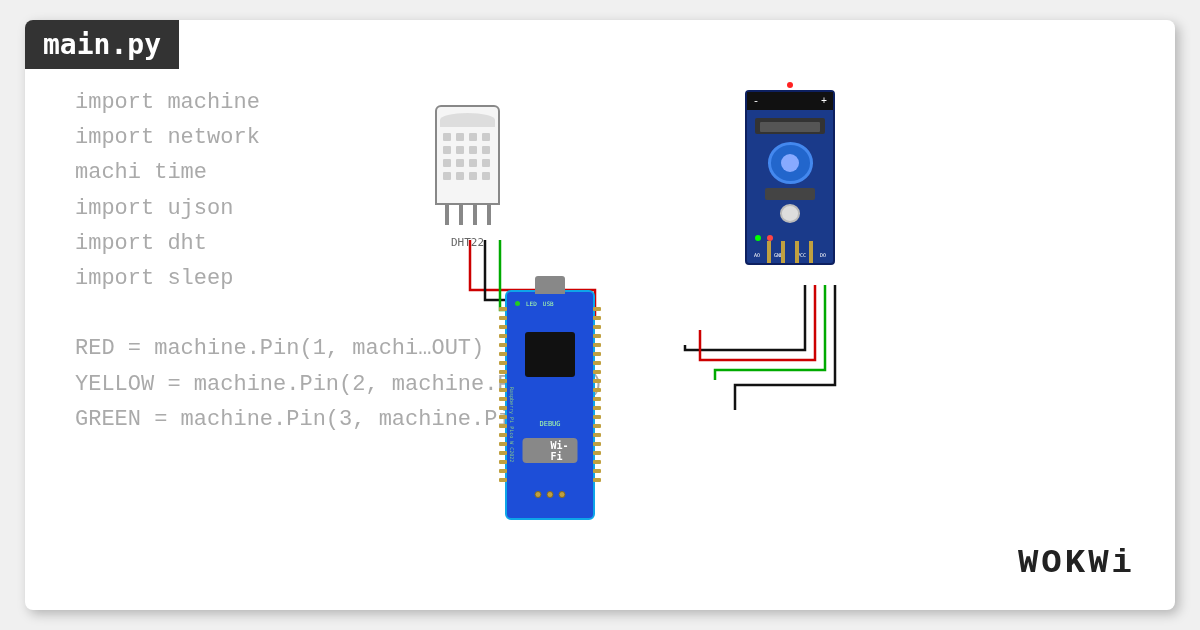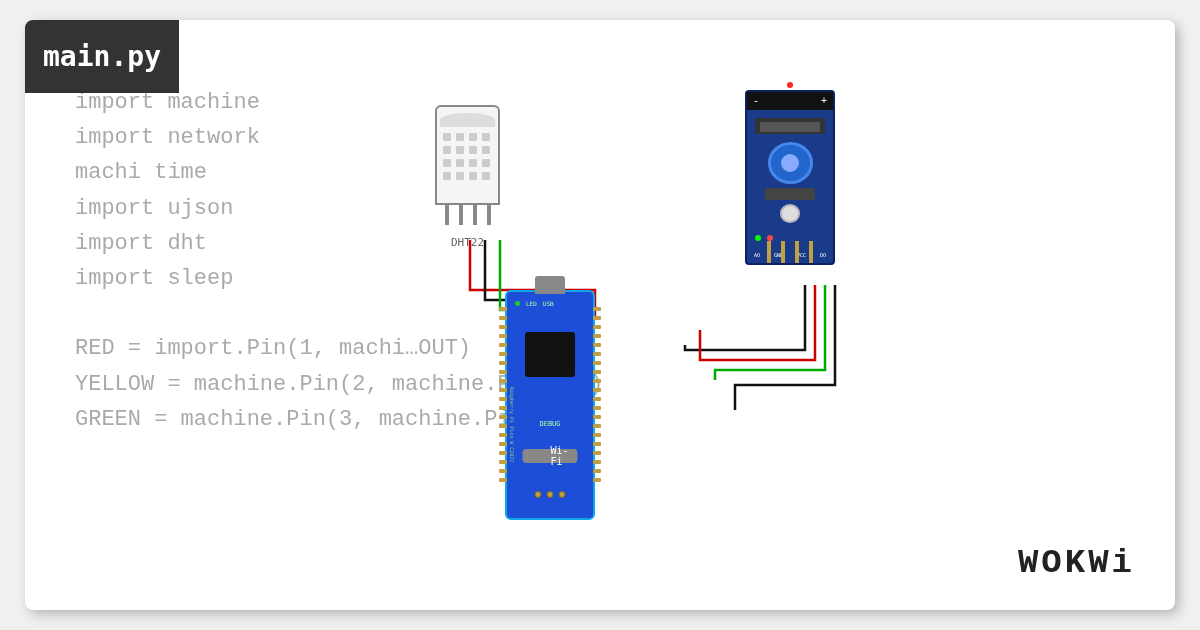--- a/index.html
+++ b/index.html
@@ -23,21 +23,21 @@
       overflow: hidden;
     }
     .title-bar {
       position: absolute;
       top: 0;
       left: 0;
       background: #333333;
       color: #ffffff;
       font-size: 28px;
       font-weight: bold;
-      padding: 20px 18px;
+      padding: 8px 18px;
       font-family: monospace;
       z-index: 10;
     }
     .code-area {
       position: absolute;
       top: 65px;
       left: 50px;
       color: #aaaaaa;
       font-size: 22px;
       line-height: 1.6;
@@ -202,29 +202,29 @@
       height: 45px;
       background: #111;
       border-radius: 3px;
     }
     .pico-wifi-btn {
       position: absolute;
       bottom: 55px;
       left: 50%;
       transform: translateX(-50%);
       width: 55px;
-      height: 14px;
+      height: 25px;
       background: #888;
       border-radius: 4px;
       display: flex;
       align-items: center;
       justify-content: center;
       font-size: 10px;
       color: #fff;
-      font-weight: normal;
+      font-weight: bold;
       font-family: monospace;
       padding-left: 28px;
     }
     .pico-debug {
       position: absolute;
       bottom: 90px;
       left: 50%;
       transform: translateX(-50%);
       font-size: 7px;
       color: #aaffaa;
@@ -428,21 +428,21 @@
   </div>
 
   <div class="code-area">
     <span class="line">import machine</span>
     <span class="line">import network</span>
     <span class="line">machi time</span>
     <span class="line">import ujson</span>
     <span class="line">import dht</span>
     <span class="line">import sleep</span>
     <span class="line">&nbsp;</span>
-    <span class="line">RED = import.Pin(1, machi…OUT)</span>
+    <span class="line">RED = machine.Pin(1, machi…OUT)</span>
     <span class="line">YELLOW = machine.Pin(2, machine.Pin.OUT)</span>
     <span class="line">GREEN = machine.Pin(3, machine.Pin.OUT)</span>
   </div>
 
   <div class="circuit-area">
 
     <svg class="wires-svg" viewBox="0 0 750 550">
 
       <polyline points="95,190 95,240 220,240 220,270" stroke="#cc0000" stroke-width="2.5" fill="none"></polyline>
 

